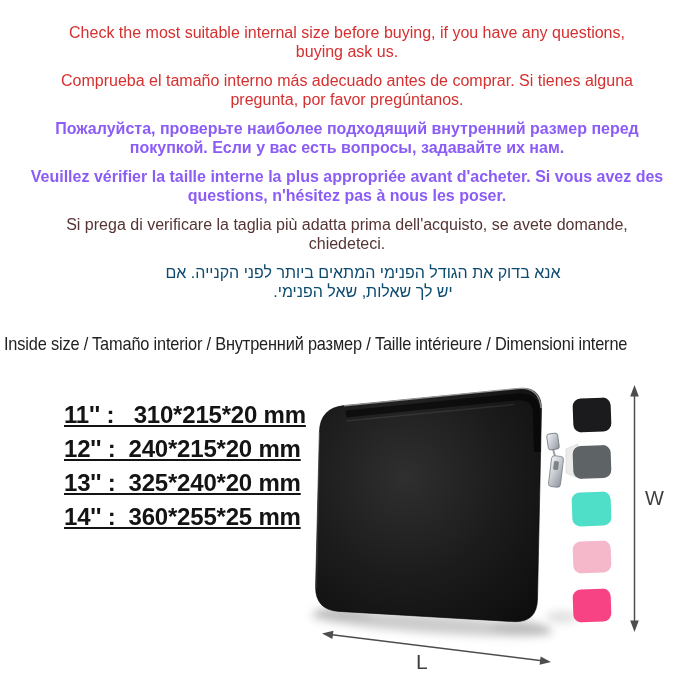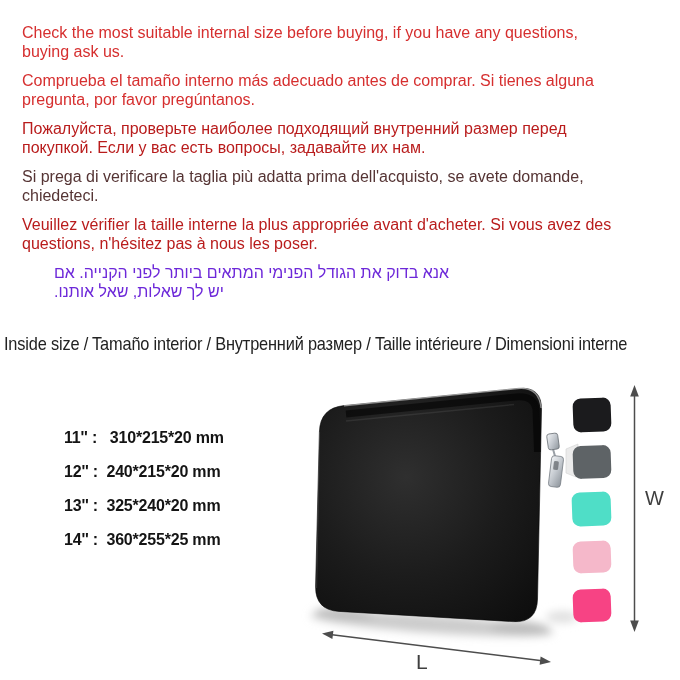--- a/index.html
+++ b/index.html
@@ -3,42 +3,42 @@
 <meta charset="utf-8">
 <style>
   html, body { margin: 0; padding: 0; }
   body {
     width: 680px; height: 680px; position: relative;
     background: #ffffff; overflow: hidden;
     font-family: "Liberation Sans", "DejaVu Sans", sans-serif;
   }
 
   
-  .notices { position: absolute; left: 22px; top: 24px; width: 650px; }
+  .notices { position: absolute; left: 22px; top: 24px; width: 650px; text-align: center; }
   .notice { margin: 0 0 11px 0; font-size: 16px; line-height: 18.5px; }
   .notice .line { white-space: nowrap; }
   .n-en, .n-es { color: #d62f2f; }
-  .n-ru, .n-fr { color: #b91c1c; }
+  .n-ru, .n-fr { color: #8b5cf6; font-weight: bold; }
   .n-it { color: #553434; }
-  .n-he { color: #6d28d9; margin-left: 32px; }
+  .n-he { color: #0c4a6e; margin-left: 32px; }
   .n-he .line { unicode-bidi: bidi-override; direction: ltr; }
 
   
   .section-title {
     position: absolute; left: 4px; top: 332px; width: 680px;
     font-size: 19px; line-height: 23px; color: #222222;
     white-space: nowrap; letter-spacing: -0.2px;
     transform: scaleX(0.86); transform-origin: 0 50%;
   }
 
   
   .sizes {
-    position: absolute; left: 64px; top: 421px;
-    font-size: 16px; font-weight: bold; line-height: 34px;
-    color: #141414; letter-spacing: -0.2px;
+    position: absolute; left: 64px; top: 398px;
+    font-size: 24px; font-weight: bold; line-height: 34px;
+    color: #141414; letter-spacing: -0.2px; text-decoration: underline;
   }
   .size-row { white-space: pre; }
 
   
   .product-svg { position: absolute; left: 0; top: 0; width: 680px; height: 680px; }
 </style>
 </head>
 <body>
 
 <div class="notices">
@@ -47,31 +47,31 @@
     <div class="line">buying ask us.</div>
   </div>
   <div class="notice n-es">
     <div class="line">Comprueba el tamaño interno más adecuado antes de comprar. Si tienes alguna</div>
     <div class="line">pregunta, por favor pregúntanos.</div>
   </div>
   <div class="notice n-ru">
     <div class="line">Пожалуйста, проверьте наиболее подходящий внутренний размер перед</div>
     <div class="line">покупкой. Если у вас есть вопросы, задавайте их нам.</div>
   </div>
+  <div class="notice n-fr">
+    <div class="line">Veuillez vérifier la taille interne la plus appropriée avant d'acheter. Si vous avez des</div>
+    <div class="line">questions, n'hésitez pas à nous les poser.</div>
+  </div>
   <div class="notice n-it">
     <div class="line">Si prega di verificare la taglia più adatta prima dell'acquisto, se avete domande,</div>
     <div class="line">chiedeteci.</div>
   </div>
-  <div class="notice n-fr">
-    <div class="line">Veuillez vérifier la taille interne la plus appropriée avant d'acheter. Si vous avez des</div>
-    <div class="line">questions, n'hésitez pas à nous les poser.</div>
-  </div>
   <div class="notice n-he">
     <div class="line">םא .היינקה ינפל רתויב םיאתמה ימינפה לדוגה תא קודב אנא</div>
-    <div class="line">.ונתוא לאש ,תולאש ךל שי</div>
+    <div class="line">.ימינפה לאש ,תולאש ךל שי</div>
   </div>
 </div>
 
 <div class="section-title">Inside size / Tamaño interior / Внутренний размер / Taille intérieure / Dimensioni interne</div>
 
 <div class="sizes">
   <div class="size-row">11'' :   310*215*20 mm</div>
   <div class="size-row">12'' :  240*215*20 mm</div>
   <div class="size-row">13'' :  325*240*20 mm</div>
   <div class="size-row">14'' :  360*255*25 mm</div>

